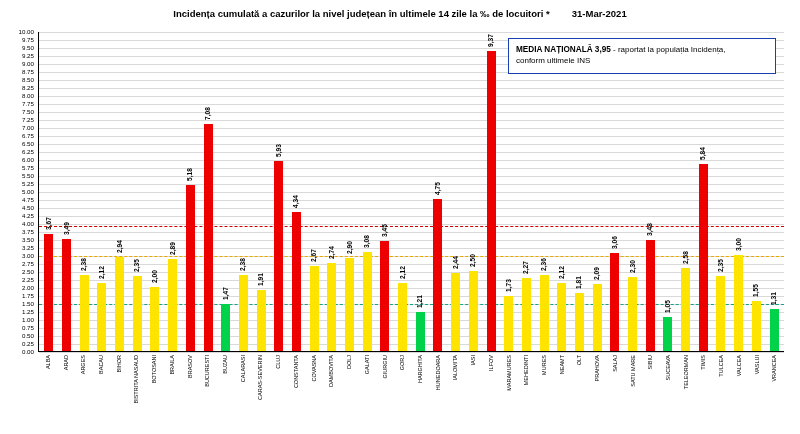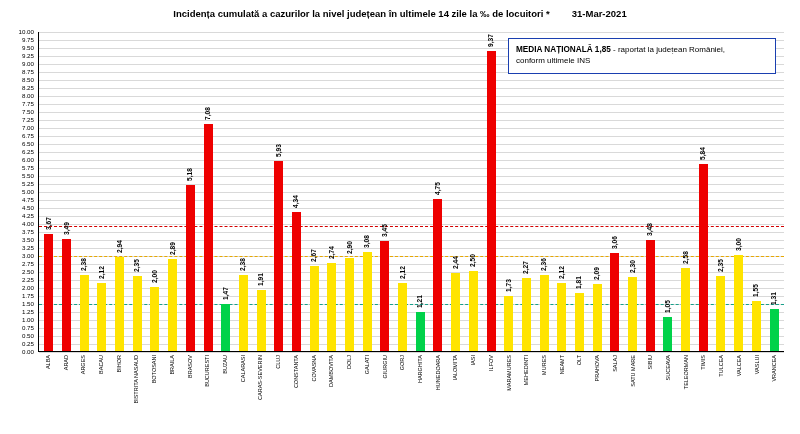--- a/index.html
+++ b/index.html
@@ -554,17 +554,17 @@
       </div>
       <div class="xcol">
         <div class="xlab">VASLUI</div>
       </div>
       <div class="xcol">
         <div class="xlab">VRANCEA</div>
       </div>
     </div>
 
   <div id="note">
-    <b>MEDIA NAȚIONALĂ  1,85</b><span> - raportat la județean României,</span><br>
+    <b>MEDIA NAȚIONALĂ  3,95</b><span> - raportat la populația Incidența,</span><br>
     <span>conform ultimele INS</span>
   </div>
 
 </div>
 
 </body></html>

